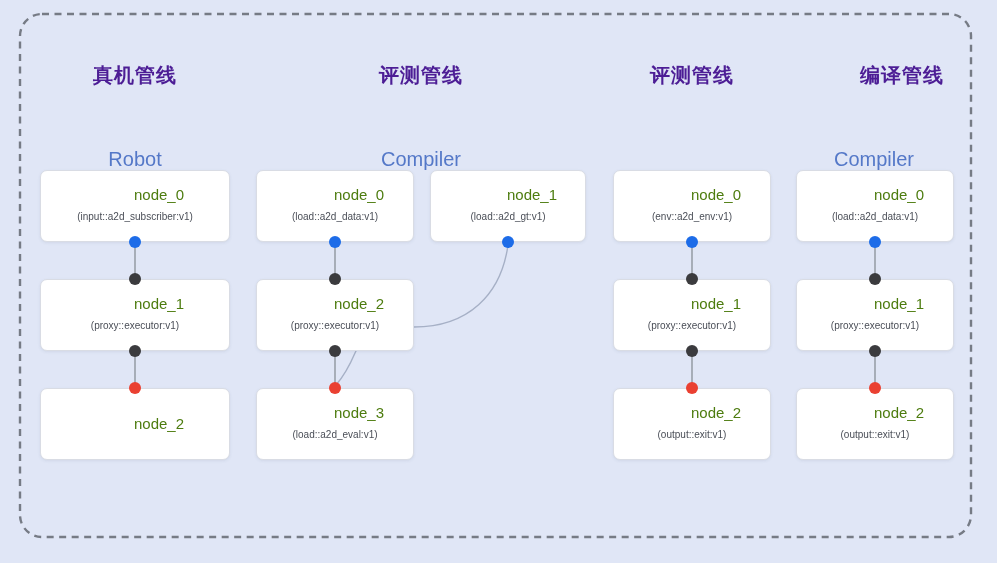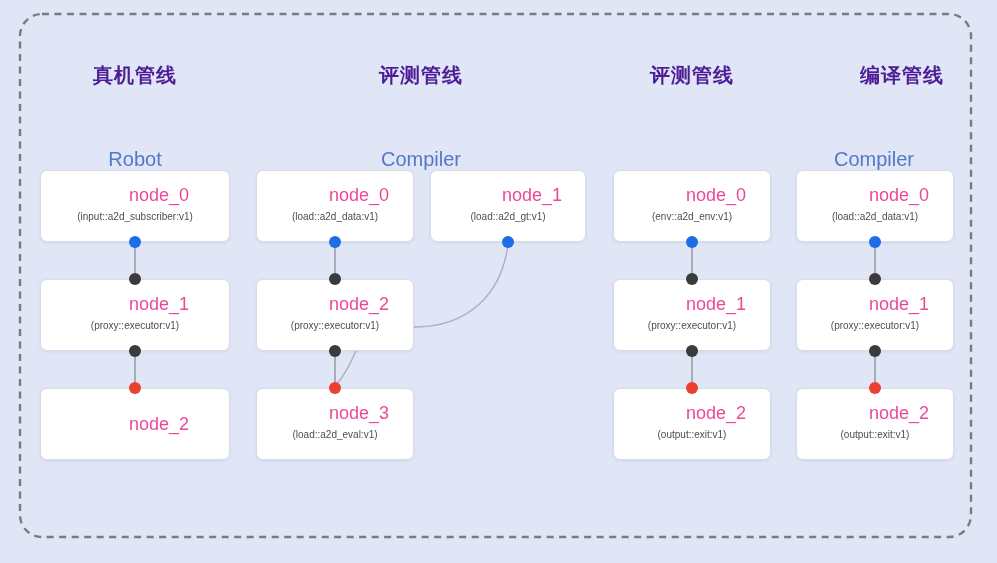--- a/index.html
+++ b/index.html
@@ -36,21 +36,21 @@
     position:absolute;height:72px;
     background:#ffffff;
     border:1px solid #d9dce4;
     border-radius:7px;
     box-shadow:0 1px 3px rgba(70,85,120,0.10);
     display:flex;flex-direction:column;justify-content:center;align-items:center;
     gap:2px;
     z-index:2;
     box-sizing:border-box;
   }
-  .node-name{font-size:18px;color:#ec4899;line-height:20px;margin-left:48px;}
+  .node-name{font-size:15px;color:#4d7c0f;line-height:20px;margin-left:48px;}
   .node-type{font-size:10px;color:#4a4e57;line-height:20px;}
   .col-robot{left:40px;width:190px;}
   .col-evala{left:256px;width:158px;}
   .col-evalb{left:430px;width:156px;}
   .col-sim{left:613px;width:158px;}
   .col-comp{left:796px;width:158px;}
   .row0{top:170px;}
   .row1{top:279px;}
   .row2{top:388px;}
   .dot{

